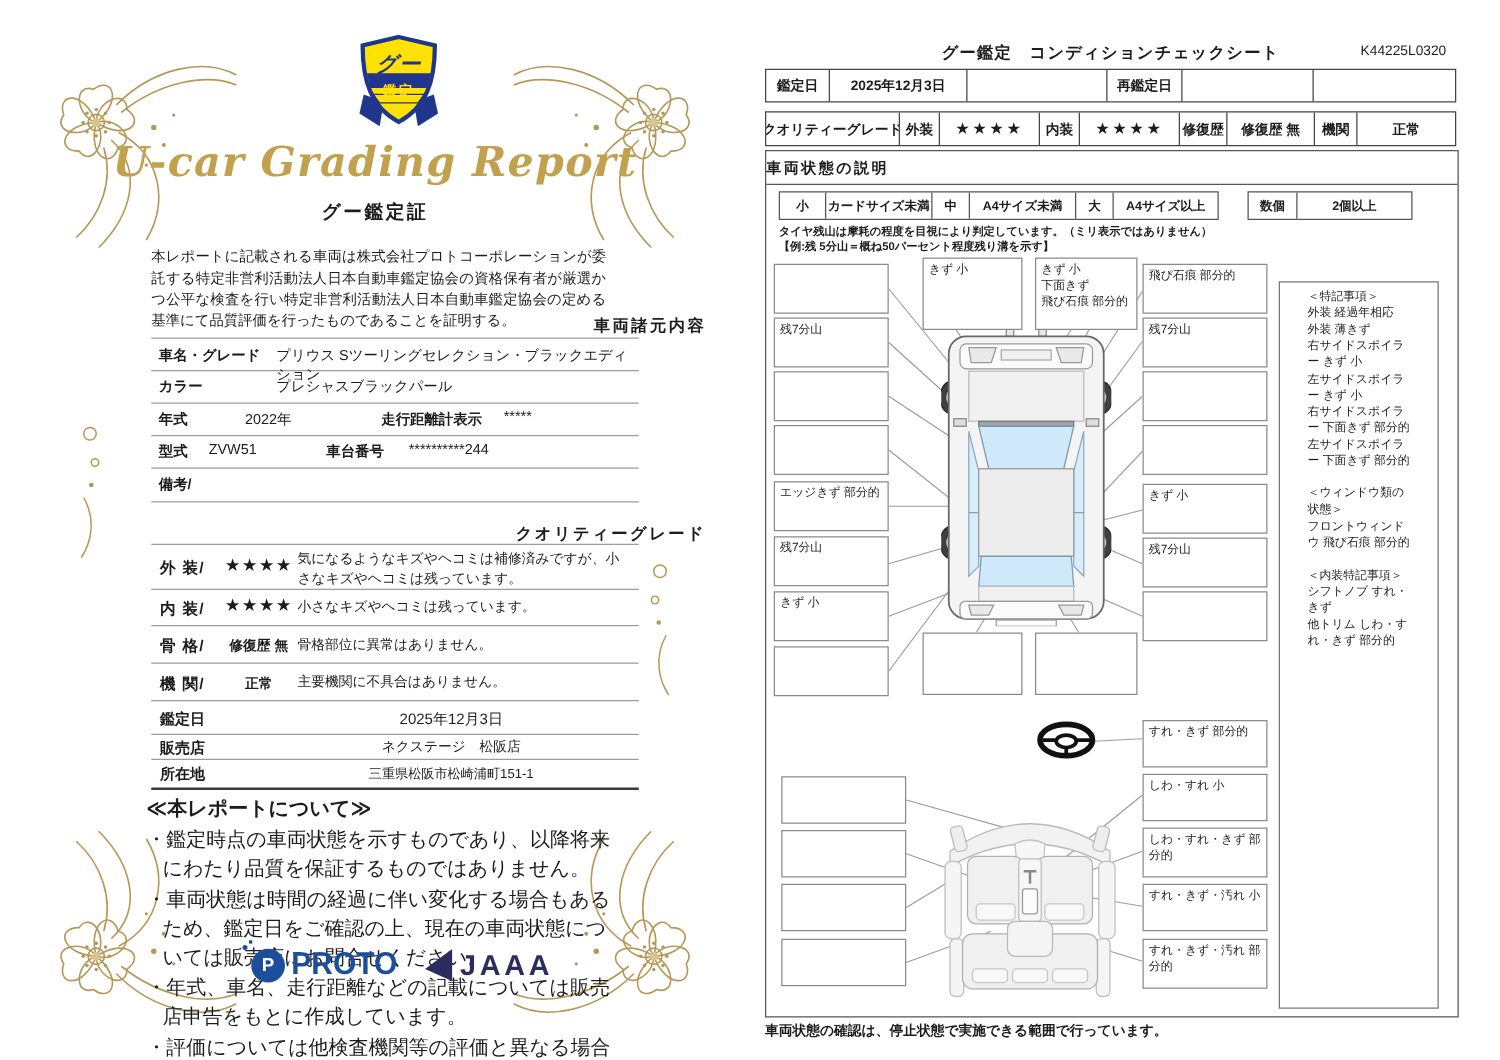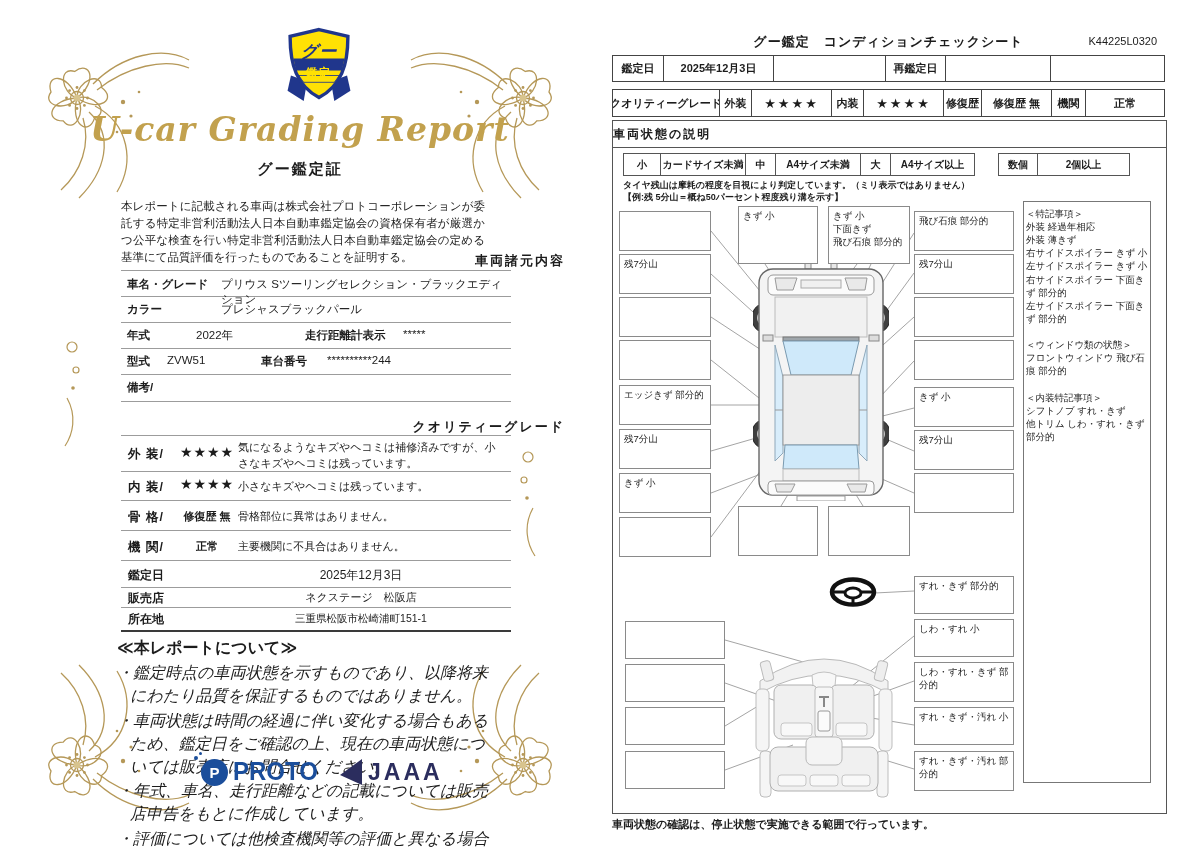--- a/index.html
+++ b/index.html
@@ -27,21 +27,21 @@
   .grade-row{position:absolute;left:86px;width:390px;border-bottom:1px solid #9c9c9c;font-size:11px;}
   .grade-row .glab{position:absolute;left:7px;font-size:12.5px;font-weight:bold;letter-spacing:1px;}
   .grade-row .gval{position:absolute;left:55px;width:62px;text-align:center;font-weight:bold;font-size:13px;}
   .grade-row .stars{font-size:14px;letter-spacing:1px;}
   .grade-row .gdesc{position:absolute;left:117px;width:258px;line-height:1.45;}
   .info-row{position:absolute;left:86px;width:390px;border-bottom:1px solid #9c9c9c;font-size:12px;}
   .info-row .ilab{position:absolute;left:7px;font-weight:600;}
   .info-row .ival{position:absolute;left:120px;width:240px;text-align:center;}
   #about{position:absolute;left:82px;top:618px;width:380px;font-size:16px;line-height:1.45;}
   #about-head{font-weight:bold;margin-bottom:2px;}
-  .bullet{padding-left:13px;text-indent:-13px;margin-bottom:1px;font-style:italic;}
+  .bullet{padding-left:13px;text-indent:-13px;margin-bottom:1px;}
   
   #proto-logo{position:absolute;left:166px;top:738px;height:32px;display:flex;align-items:center;}
   #proto-mark{width:27px;height:27px;border-radius:50%;background:#1b4e9b;color:#fff;font-weight:bold;
       font-size:15px;display:flex;align-items:center;justify-content:center;position:relative;}
   .sparkle{position:absolute;background:#1b4e9b;border-radius:50%;}
   #proto-text{font-size:24px;font-weight:bold;color:#1b4e9b;letter-spacing:0px;margin-left:5px;
       transform:scaleY(1.05);}
   #jaaa-logo{position:absolute;left:305px;top:737px;height:34px;display:flex;align-items:center;}
   #jaaa-mark{width:22px;height:26px;background:#2b2d5e;clip-path:polygon(100% 0,100% 100%,0 62%);}
   #jaaa-text{font-size:23px;font-weight:bold;color:#2b2d5e;letter-spacing:3px;margin-left:6px;}
@@ -59,22 +59,22 @@
       box-sizing:content-box;background:#fff;}
   #panel-title{position:absolute;left:0;top:0;width:100%;height:26px;line-height:26px;text-align:left;
       font-weight:bold;font-size:12px;letter-spacing:2px;border-bottom:1px solid #555;}
   .legend{position:absolute;top:32px;height:23px;display:flex;border:1px solid #555;box-sizing:border-box;}
   .lcell{border-left:1px solid #555;display:flex;align-items:center;justify-content:center;
       font-size:10px;font-weight:600;box-sizing:border-box;white-space:nowrap;}
   .lcell:first-child{border-left:none;}
   .tire-note{position:absolute;left:10px;font-size:9px;font-weight:600;white-space:nowrap;}
   .box{position:absolute;border:1px solid #8a8a8a;background:#fff;font-size:9.5px;line-height:1.35;
       padding:3px 4px;box-sizing:border-box;white-space:pre-line;overflow:hidden;}
-  #remarks-panel{position:absolute;left:410px;top:80px;width:128px;height:582px;border:1px solid #777;
-      background:#fff;font-size:9.5px;line-height:1.38;padding:5px 2px;box-sizing:border-box;white-space:pre-line;}
+  #remarks-panel{position:absolute;left:410px;top:104px;width:128px;height:582px;border:1px solid #777;
+      background:#fff;font-size:9.5px;line-height:1.38;padding:5px 22px;box-sizing:border-box;white-space:pre-line;}
   #sheet-footer{position:absolute;left:12px;top:792px;font-size:11px;font-weight:bold;}
   svg{display:block;}
 </style>
 </head>
 <body>
 
 <div id="canvas">
 
   <svg width="0" height="0" style="position:absolute">
     <defs>

